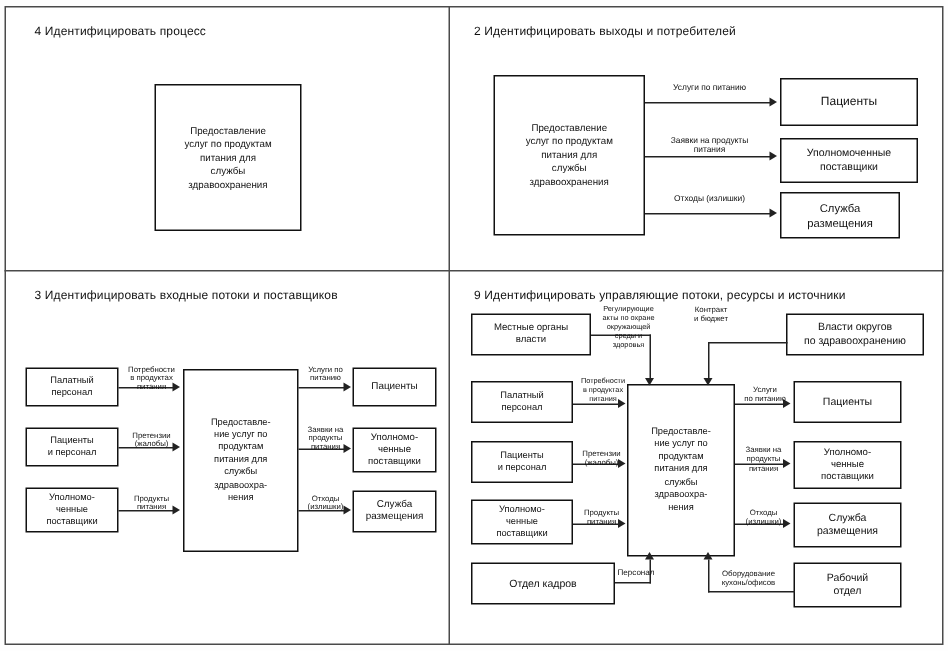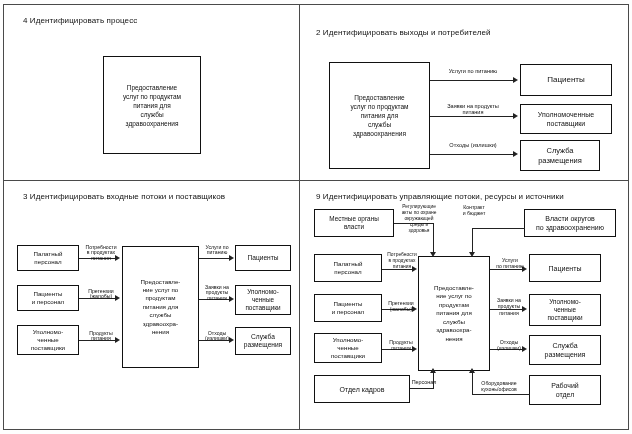--- a/index.html
+++ b/index.html
@@ -17,21 +17,21 @@
   }
   .outer-frame{
     position:absolute;left:3px;top:4px;width:626px;height:426px;
     border:1px solid #4a4a4a;box-sizing:border-box;background:#fff;
   }
   .vdiv{position:absolute;left:299px;top:4px;width:1px;height:426px;background:#4a4a4a;}
   .hdiv{position:absolute;left:3px;top:180px;width:626px;height:1px;background:#4a4a4a;}
 
   .quad{position:absolute;box-sizing:border-box;}
   #q1{left:3px;top:4px;width:297px;height:177px;}
-  #q2{left:300px;top:16px;width:329px;height:177px;}
+  #q2{left:300px;top:4px;width:329px;height:177px;}
   #q3{left:3px;top:181px;width:297px;height:249px;}
   #q4{left:300px;top:181px;width:329px;height:249px;}
 
   .qtitle{
     position:absolute;font-size:8px;line-height:10px;
     letter-spacing:.1px;white-space:nowrap;color:#111;
   }
   #q1 .qtitle,#q3 .qtitle{left:20px;}
   #q2 .qtitle,#q4 .qtitle{left:16px;}
   #q1 .qtitle{top:12px;}

